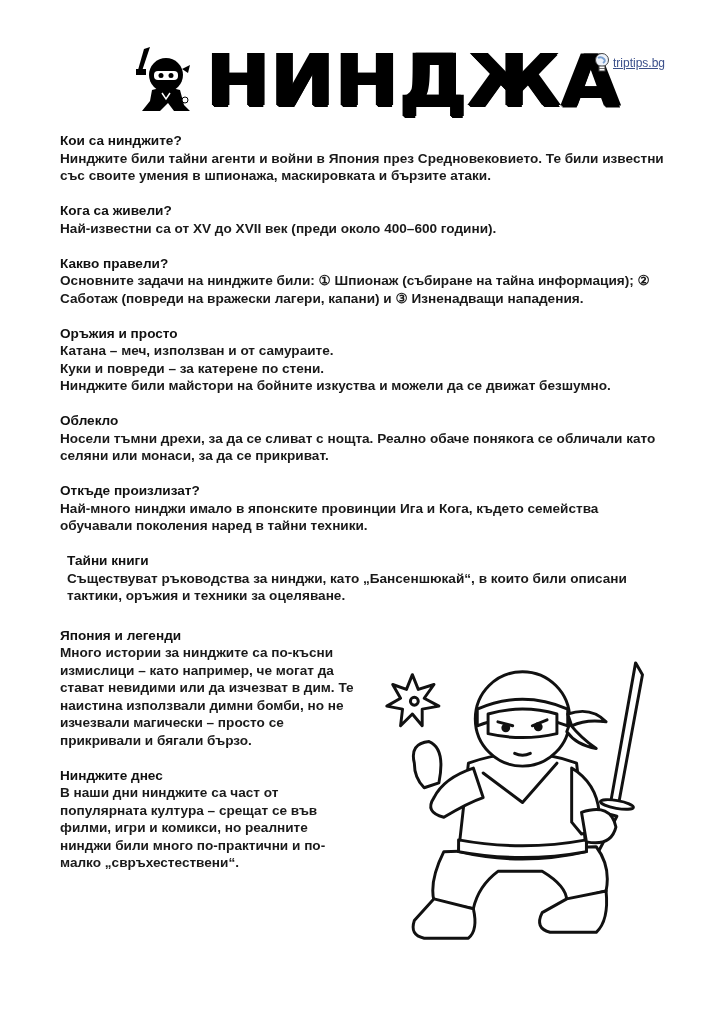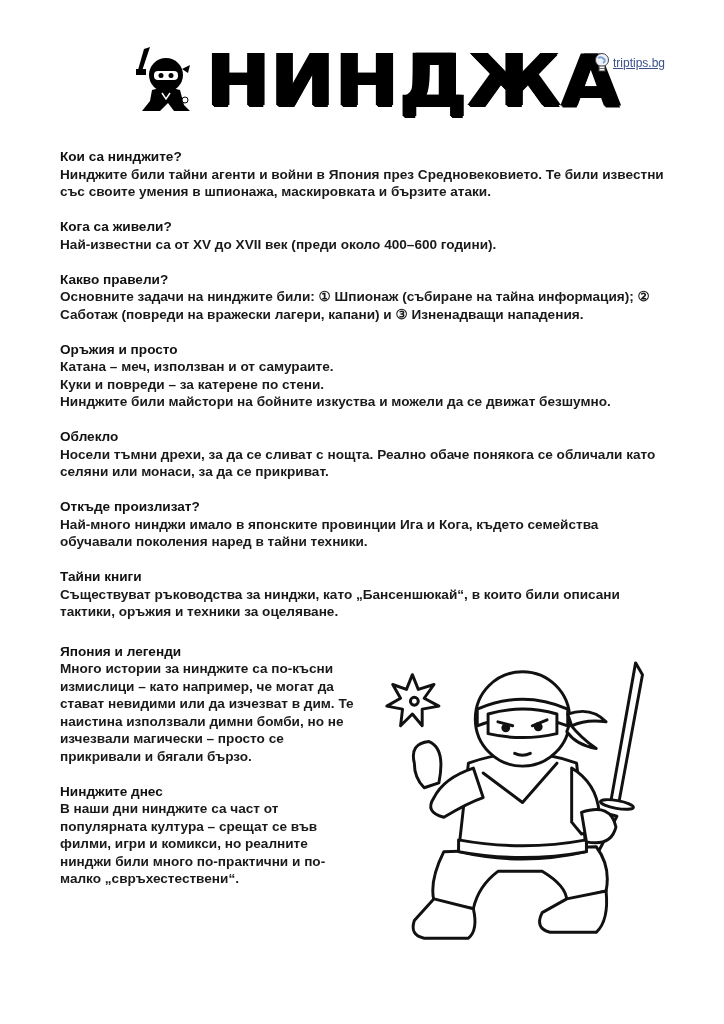--- a/index.html
+++ b/index.html
@@ -6,21 +6,21 @@
   body { width:724px; height:1024px; position:relative; overflow:hidden;
          font-family:"Liberation Sans", sans-serif; color:#1a1a1a; }
   .header { position:absolute; left:0; top:0; width:712px; height:130px;text-align:center; }
   .logo-ninja { position:absolute; left:130px; top:45px; width:70px; height:70px; }
   .title { position:absolute; left:205px; top:40px; font-family:"DejaVu Sans", sans-serif;
            font-weight:900; font-size:72px; letter-spacing:1px; line-height:80px;
            color:#000; transform:scaleX(1.05); transform-origin:left center;
            text-shadow: 2px 2px 0 #000, 1px 1px 0 #000, 3px 0 0 #000; }
   .brand { position:absolute; left:594px; top:52px; display:flex; align-items:center; gap:3px; }
   .brand-text { font-size:12px; color:#3a4f8a; text-decoration:underline; }
-  .content { position:absolute; left:60px; top:148px; width:610px; font-size:13.6px; line-height:17.5px; }
+  .content { position:absolute; left:60px; top:132px; width:610px; font-size:13.6px; line-height:17.5px; }
   .section { margin-bottom:17.5px; }
   .section h3 { margin:0; font-size:13.6px; font-weight:bold; line-height:17.5px; color:#111; }
   .section p { margin:0;font-weight:bold; }
   .narrow { width:300px; }
   .ninja-pic { position:absolute; left:375px; top:655px; width:295px; height:295px; }
 </style>
 </head>
 <body>
 
 <div class="header">
@@ -68,21 +68,21 @@
     <p>Нинджите били майстори на бойните изкуства и можели да се движат безшумно.</p>
   </div>
   <div class="section">
     <h3>Облекло</h3>
     <p>Носели тъмни дрехи, за да се сливат с нощта. Реално обаче понякога се обличали като селяни или монаси, за да се прикриват.</p>
   </div>
   <div class="section">
     <h3>Откъде произлизат?</h3>
     <p>Най-много нинджи имало в японските провинции Ига и Кога, където семейства обучавали поколения наред в тайни техники.</p>
   </div>
-  <div class="section" style="margin-bottom:22px;">
+  <div class="section" style="margin-bottom:22px;margin-left:7px;">
     <h3>Тайни книги</h3>
     <p>Съществуват ръководства за нинджи, като „Бансеншюкай“, в които били описани тактики, оръжия и техники за оцеляване.</p>
   </div>
   <div class="section narrow">
     <h3>Япония и легенди</h3>
     <p>Много истории за нинджите са по-късни измислици – като например, че могат да стават невидими или да изчезват в дим. Те наистина използвали димни бомби, но не изчезвали магически – просто се прикривали и бягали бързо.</p>
   </div>
   <div class="section narrow">
     <h3>Нинджите днес</h3>
     <p>В наши дни нинджите са част от популярната култура – срещат се във филми, игри и комикси, но реалните нинджи били много по-практични и по-малко „свръхестествени“.</p>

